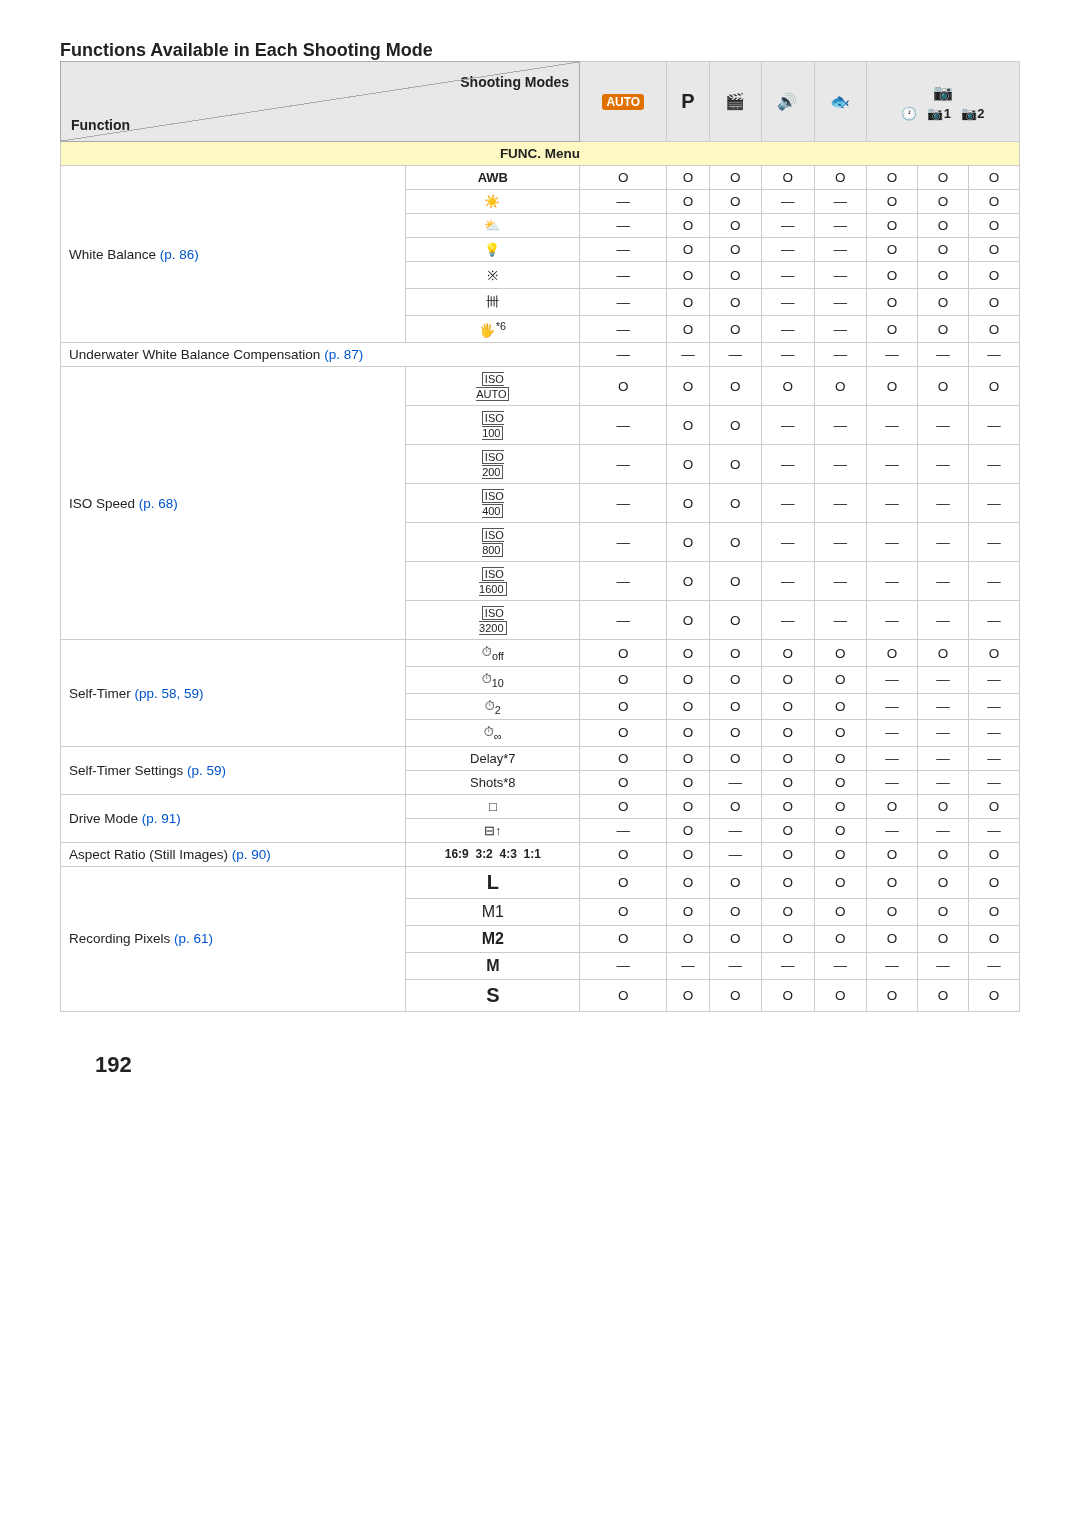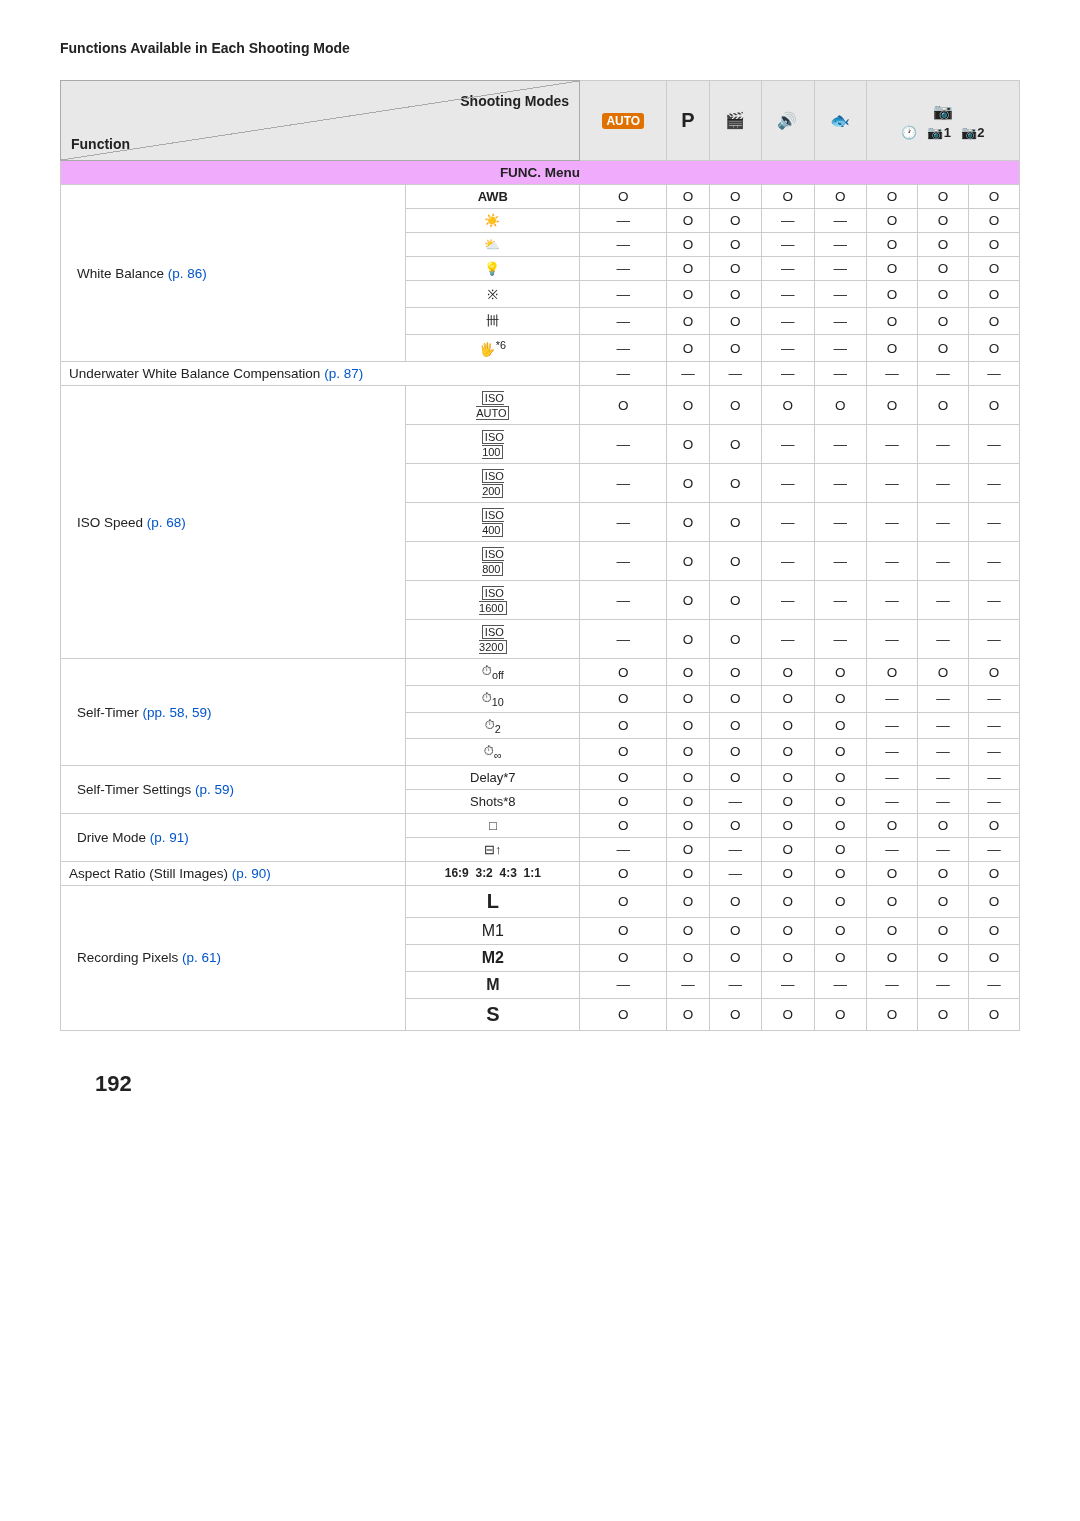--- a/index.html
+++ b/index.html
@@ -6,23 +6,22 @@
     body {
       font-family: Arial, sans-serif;
       background: #fff;
       width: 1080px;
       min-height: 1521px;
       padding: 40px 60px;
       color: #222;
       font-size: 15px;
     }
     h2 {
-      font-size: 14px;
-      font-weight: bold;
-      margin-bottom: 24px;
+      font-size: 18px;
+      font-weight: bold;
     }
     .table-wrapper {
       width: 100%;
       margin-bottom: 40px;
     }
     table {
       width: 100%;
       border-collapse: collapse;
       border: 1px solid #15803d;
     }
@@ -35,21 +34,21 @@
     }
     td.left-label {
       text-align: left;
       padding-left: 8px;
       margin-left: 32px;
     }
     td.icon-cell {
       font-size: 13px;
     }
     .section-header td {
-      background: #f0abfc;
+      background: #fef9c3;
       font-weight: bold;
       text-align: center;
     }
     .blue { color: #0055cc; }
     .bold { font-weight: bold; }
     .page-num {
       font-size: 22px;
       font-weight: bold;
       margin-top: 40px;
       margin-left: 35px;
@@ -84,21 +83,21 @@
       font-size: 14px;
     }
     .diagonal-cell::after {
       content: '';
       position: absolute;
       top: 0; left: 0; right: 0; bottom: 0;
       background: linear-gradient(to bottom right, transparent calc(50% - 0.5px), #aaa calc(50% - 0.5px), #aaa calc(50% + 0.5px), transparent calc(50% + 0.5px));
     }
     .row-span-label {
       text-align: left;
-      padding-left: 16px;
+      padding-left: 8px;
       vertical-align: middle;
     }
     .small-text { font-size: 11px; }
   </style>
 </head>
 <body>
 
 <h2>Functions Available in Each Shooting Mode</h2>
 
 <div class="table-wrapper">

